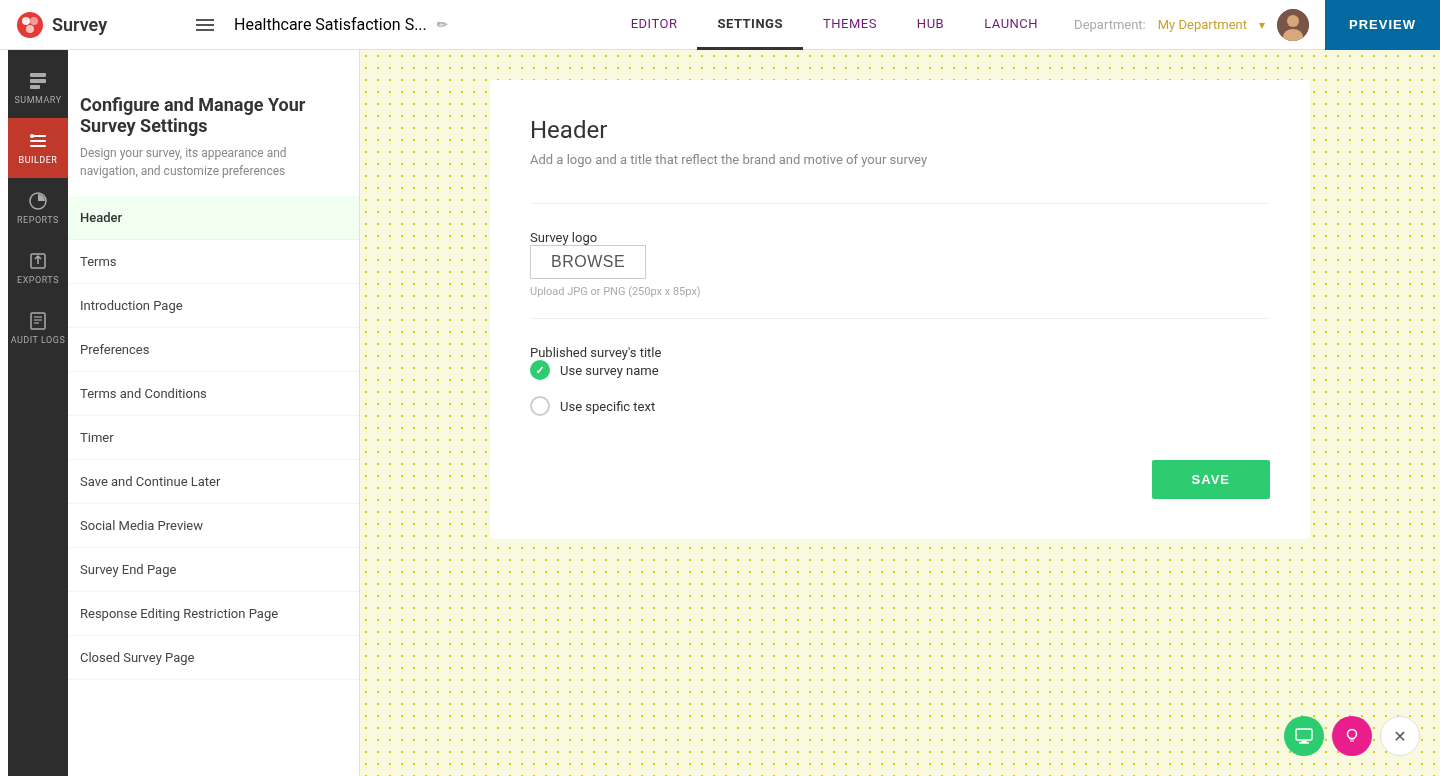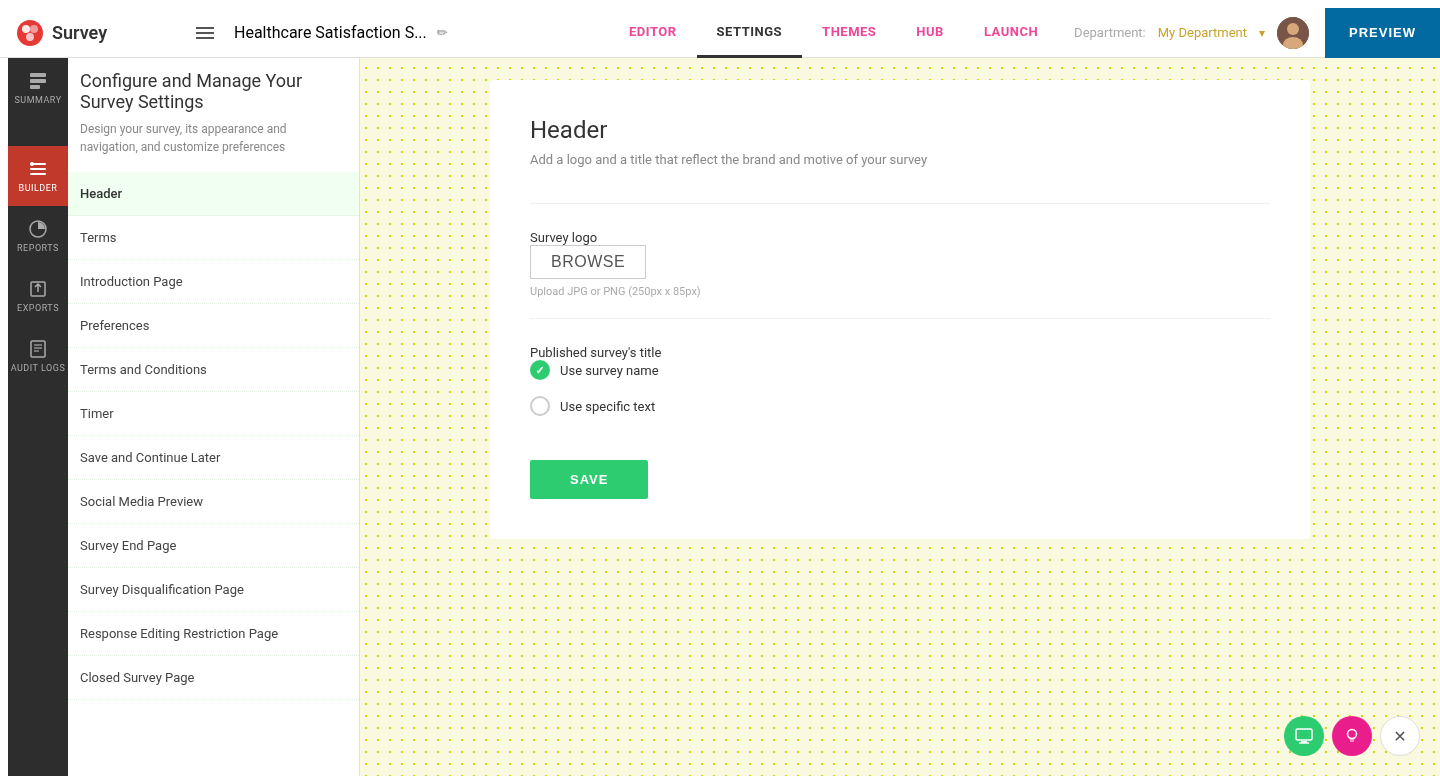--- a/index.html
+++ b/index.html
@@ -6,21 +6,21 @@
     body { font-family: -apple-system, BlinkMacSystemFont, 'Segoe UI', Roboto, sans-serif; background: #fff; overflow: hidden; }
 
     
     .topbar {
       height: 50px;
       display: flex;
       align-items: center;
       border-bottom: 1px solid #e0e0e0;
       background: #fff;
       position: fixed;
-      top: 8px; left: 0; right: 0;
+      top: 0; left: 0; right: 0;
       z-index: 100;
     }
     .topbar-logo {
       display: flex;
       align-items: center;
       padding: 0 16px;
       gap: 8px;
       font-size: 18px;
       font-weight: 600;
       color: #333;
@@ -61,24 +61,24 @@
       gap: 0;
       flex: 1;
       justify-content: center;
     }
     .nav-item {
       padding: 0 20px;
       height: 50px;
       display: flex;
       align-items: center;
       font-size: 13px;
-      color: #ec4899;
+      color: #701a75;
       cursor: pointer;
       border-bottom: 3px solid transparent;
-      font-weight: 700;
+      font-weight: 400;
       letter-spacing: 0.5px;
     }
     .nav-item.active {
       color: #333;
       font-weight: 700;
       border-bottom: 3px solid #333;
     }
     .topbar-right {
       display: flex;
       align-items: center;
@@ -141,21 +141,20 @@
       justify-content: center;
       gap: 4px;
       cursor: pointer;
       color: #aaa;
       font-size: 9px;
       letter-spacing: 0.5px;
     }
     .sidebar-icon-item.active {
       background: #c0392b;
       color: #fff;
-      margin-top: 28px;
     }
     .sidebar-icon-item svg {
       width: 20px;
       height: 20px;
     }
 
     
     .settings-menu {
       position: fixed;
       top: 50px;
@@ -163,23 +162,24 @@
       width: 300px;
       bottom: 0;
       background: #fff;
       border-right: 1px solid #e0e0e0;
       overflow-y: auto;
       z-index: 80;
       padding: 20px 0;
     }
     .settings-title {
       font-size: 18px;
-      font-weight: 400;
+      font-weight: 700;
       color: #333;
       padding: 0 20px 8px;
+      margin-top: 24px;
     }
     .settings-desc {
       font-size: 12px;
       color: #888;
       padding: 0 20px 16px;
       line-height: 1.5;
     }
     .menu-item {
       padding: 14px 20px;
       font-size: 13px;
@@ -288,21 +288,21 @@
       width: 20px;
       height: 20px;
       border-radius: 50%;
       border: 2px solid #ccc;
       background: #fff;
       flex-shrink: 0;
     }
     .save-row {
       display: flex;
       padding-top: 24px;
-      justify-content: flex-start;
+      justify-content: flex-end;
     }
     .save-btn {
       background: #2ecc71;
       color: #fff;
       border: none;
       padding: 12px 40px;
       font-size: 13px;
       font-weight: 700;
       letter-spacing: 1px;
       cursor: pointer;
@@ -435,21 +435,20 @@
 
   <div class="menu-item active">Header</div>
   <div class="menu-item">Terms</div>
   <div class="menu-item">Introduction Page</div>
   <div class="menu-item">Preferences</div>
   <div class="menu-item">Terms and Conditions</div>
   <div class="menu-item">Timer</div>
   <div class="menu-item">Save and Continue Later</div>
   <div class="menu-item">Social Media Preview</div>
   <div class="menu-item">Survey End Page</div>
-  <div class="menu-item">Survey Disqualification Page</div>
   <div class="menu-item">Response Editing Restriction Page</div>
   <div class="menu-item">Closed Survey Page</div>
 </div>
 
 <div class="main-content">
   <div class="content-card">
     <h2 class="card-title">Header</h2>
     <p class="card-subtitle">Add a logo and a title that reflect the brand and motive of your survey</p>
 
     <div class="form-row">

